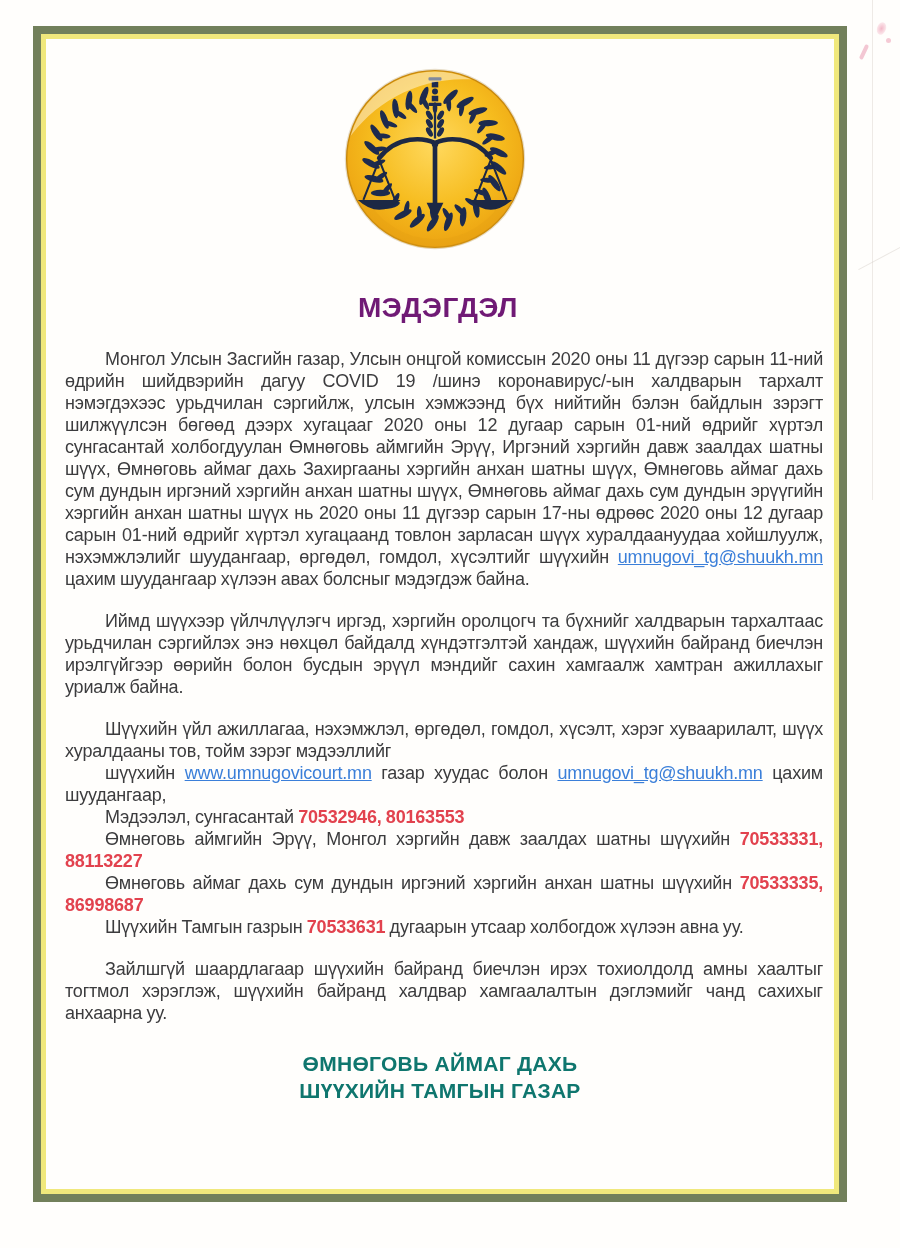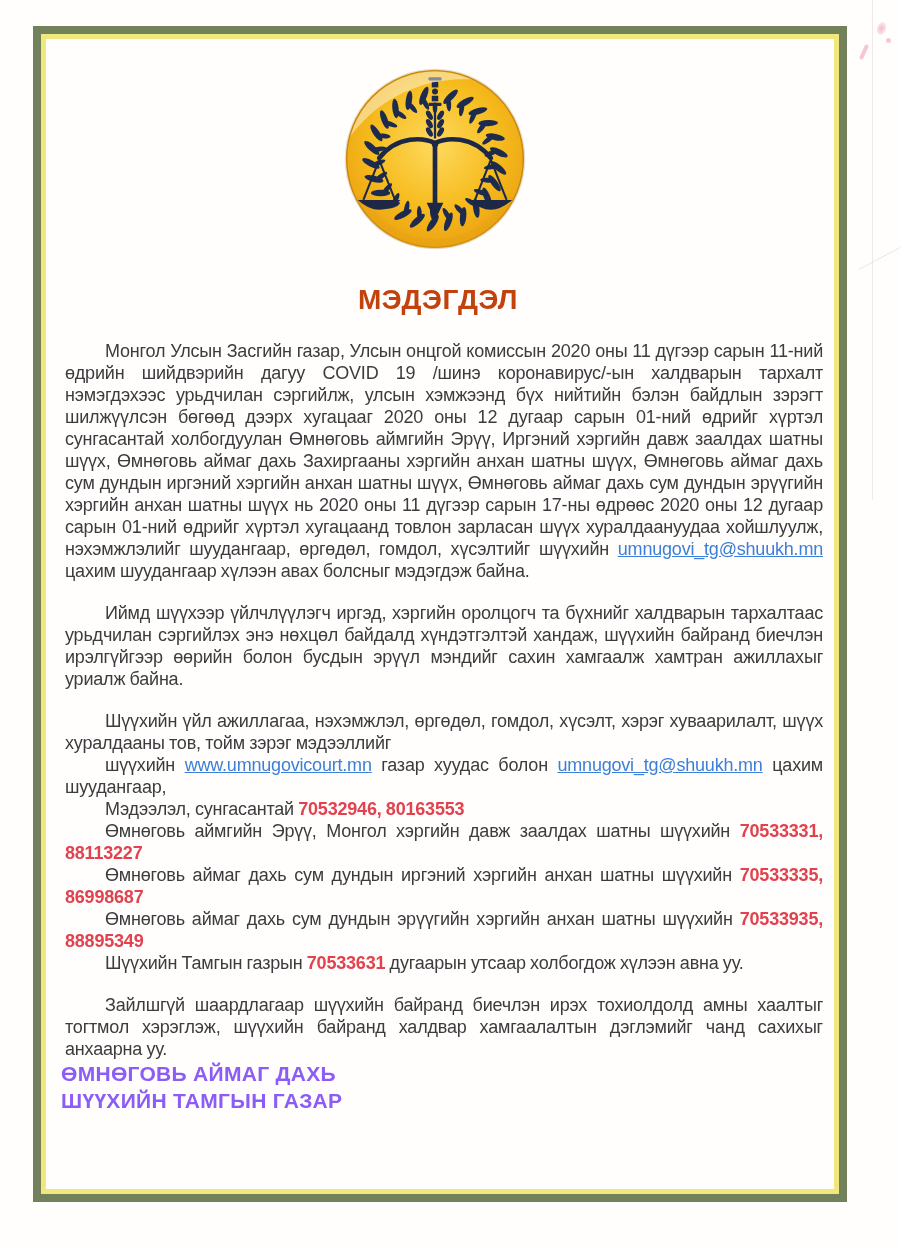--- a/index.html
+++ b/index.html
@@ -16,34 +16,34 @@
   }
   .frame-inner{
     position:absolute;inset:0;border:5px solid #f0e87c;box-sizing:border-box;
   }
   .content{
     position:absolute;inset:5px;box-sizing:border-box;
     padding:0 6px 0 14px;overflow:hidden;
   }
   .emblem{display:block;margin:22px auto 0 auto;transform:translateX(-9px);}
   .title{
-    margin-top:32px;text-align:center;transform:translateX(-6px);
-    color:#c2410c;font-size:28px;font-weight:bold;letter-spacing:.5px;
+    margin-top:40px;text-align:center;transform:translateX(-6px);
+    color:#701a75;font-size:28px;font-weight:bold;letter-spacing:.5px;
   }
   .bodytext{
     margin-top:24px;color:#3c3c3e;font-size:18px;line-height:22px;
     text-align:justify;letter-spacing:-0.2px;word-spacing:-0.5px;
   }
   .bodytext p{margin:0;text-indent:40px;}
   .bodytext p.gap{margin-top:20px;}
   .lnk{color:#3b7fd9;text-decoration:underline;cursor:pointer;}
   .phone{color:#e2424e;font-weight:bold;}
   .signature{
-    transform:translateX(-4px);
-    color:#8b5cf6;font-weight:bold;font-size:21px;line-height:27px;letter-spacing:.3px;
+    margin-top:26px;text-align:center;transform:translateX(-4px);
+    color:#0f766e;font-weight:bold;font-size:21px;line-height:27px;letter-spacing:.3px;
   }
   
   .crease{position:absolute;left:872px;top:0;width:1px;height:500px;background:rgba(205,198,190,.35);}
   .pink1{position:absolute;left:877px;top:22px;width:9px;height:13px;border-radius:50%;
          background:radial-gradient(rgba(233,128,158,.55),rgba(233,128,158,0));transform:rotate(20deg);}
   .pink2{position:absolute;left:862px;top:44px;width:4px;height:16px;border-radius:2px;
          background:rgba(226,118,150,.4);transform:rotate(25deg);}
   .pink3{position:absolute;left:886px;top:38px;width:5px;height:5px;border-radius:50%;
          background:rgba(230,125,155,.4);}
   .crease2{position:absolute;left:855px;top:255px;width:60px;height:1px;
@@ -142,21 +142,20 @@
         <div class="title">МЭДЭГДЭЛ</div>
 
         <div class="bodytext">
             <p><span class="txt">Монгол Улсын Засгийн газар, Улсын онцгой комиссын 2020 оны 11 дүгээр сарын 11-ний өдрийн шийдвэрийн дагуу COVID 19 /шинэ коронавирус/-ын халдварын тархалт нэмэгдэхээс урьдчилан сэргийлж, улсын хэмжээнд бүх нийтийн бэлэн байдлын зэрэгт шилжүүлсэн бөгөөд дээрх хугацааг 2020 оны 12 дугаар сарын 01-ний өдрийг хүртэл сунгасантай холбогдуулан Өмнөговь аймгийн Эрүү, Иргэний хэргийн давж заалдах шатны шүүх, Өмнөговь аймаг дахь Захиргааны хэргийн анхан шатны шүүх, Өмнөговь аймаг дахь сум дундын иргэний хэргийн анхан шатны шүүх, Өмнөговь аймаг дахь сум дундын эрүүгийн хэргийн анхан шатны шүүх нь 2020 оны 11 дүгээр сарын 17-ны өдрөөс 2020 оны 12 дугаар сарын 01-ний өдрийг хүртэл хугацаанд товлон зарласан шүүх хуралдаануудаа хойшлуулж, нэхэмжлэлийг шуудангаар, өргөдөл, гомдол, хүсэлтийг шүүхийн </span><a href="#" class="lnk">umnugovi_tg@shuukh.mn</a><span class="txt"> цахим шуудангаар хүлээн авах болсныг мэдэгдэж байна.</span></p>
             <p class="gap"><span class="txt">Иймд шүүхээр үйлчлүүлэгч иргэд, хэргийн оролцогч та бүхнийг халдварын тархалтаас урьдчилан сэргийлэх энэ нөхцөл байдалд хүндэтгэлтэй хандаж, шүүхийн байранд биечлэн ирэлгүйгээр өөрийн болон бусдын эрүүл мэндийг сахин хамгаалж хамтран ажиллахыг уриалж байна.</span></p>
             <p class="gap"><span class="txt">Шүүхийн үйл ажиллагаа, нэхэмжлэл, өргөдөл, гомдол, хүсэлт, хэрэг хуваарилалт, шүүх хуралдааны тов, тойм зэрэг мэдээллийг</span></p>
             <p><span class="txt">шүүхийн </span><a href="#" class="lnk">www.umnugovicourt.mn</a><span class="txt"> газар хуудас болон </span><a href="#" class="lnk">umnugovi_tg@shuukh.mn</a><span class="txt"> цахим шуудангаар,</span></p>
             <p><span class="txt">Мэдээлэл, сунгасантай </span><span class="phone">70532946, 80163553</span></p>
             <p><span class="txt">Өмнөговь аймгийн Эрүү, Монгол хэргийн давж заалдах шатны шүүхийн </span><span class="phone">70533331, 88113227</span></p>
             <p><span class="txt">Өмнөговь аймаг дахь сум дундын иргэний хэргийн анхан шатны шүүхийн </span><span class="phone">70533335, 86998687</span></p>
-            <p><span class="txt">Өмнөговь аймаг дахь сум дундын эрүүгийн хэргийн анхан шатны шүүхийн </span><span class="phone">70533935, 88895349</span></p>
             <p><span class="txt">Шүүхийн Тамгын газрын </span><span class="phone">70533631</span><span class="txt"> дугаарын утсаар холбогдож хүлээн авна уу.</span></p>
             <p class="gap"><span class="txt">Зайлшгүй шаардлагаар шүүхийн байранд биечлэн ирэх тохиолдолд амны хаалтыг тогтмол хэрэглэж, шүүхийн байранд халдвар хамгаалалтын дэглэмийг чанд сахихыг анхаарна уу.</span></p>
           </div>
 
         <div class="signature">
           <div>ӨМНӨГОВЬ АЙМАГ ДАХЬ</div>
           <div>ШҮҮХИЙН ТАМГЫН ГАЗАР</div>
         </div>
 
       </div>

